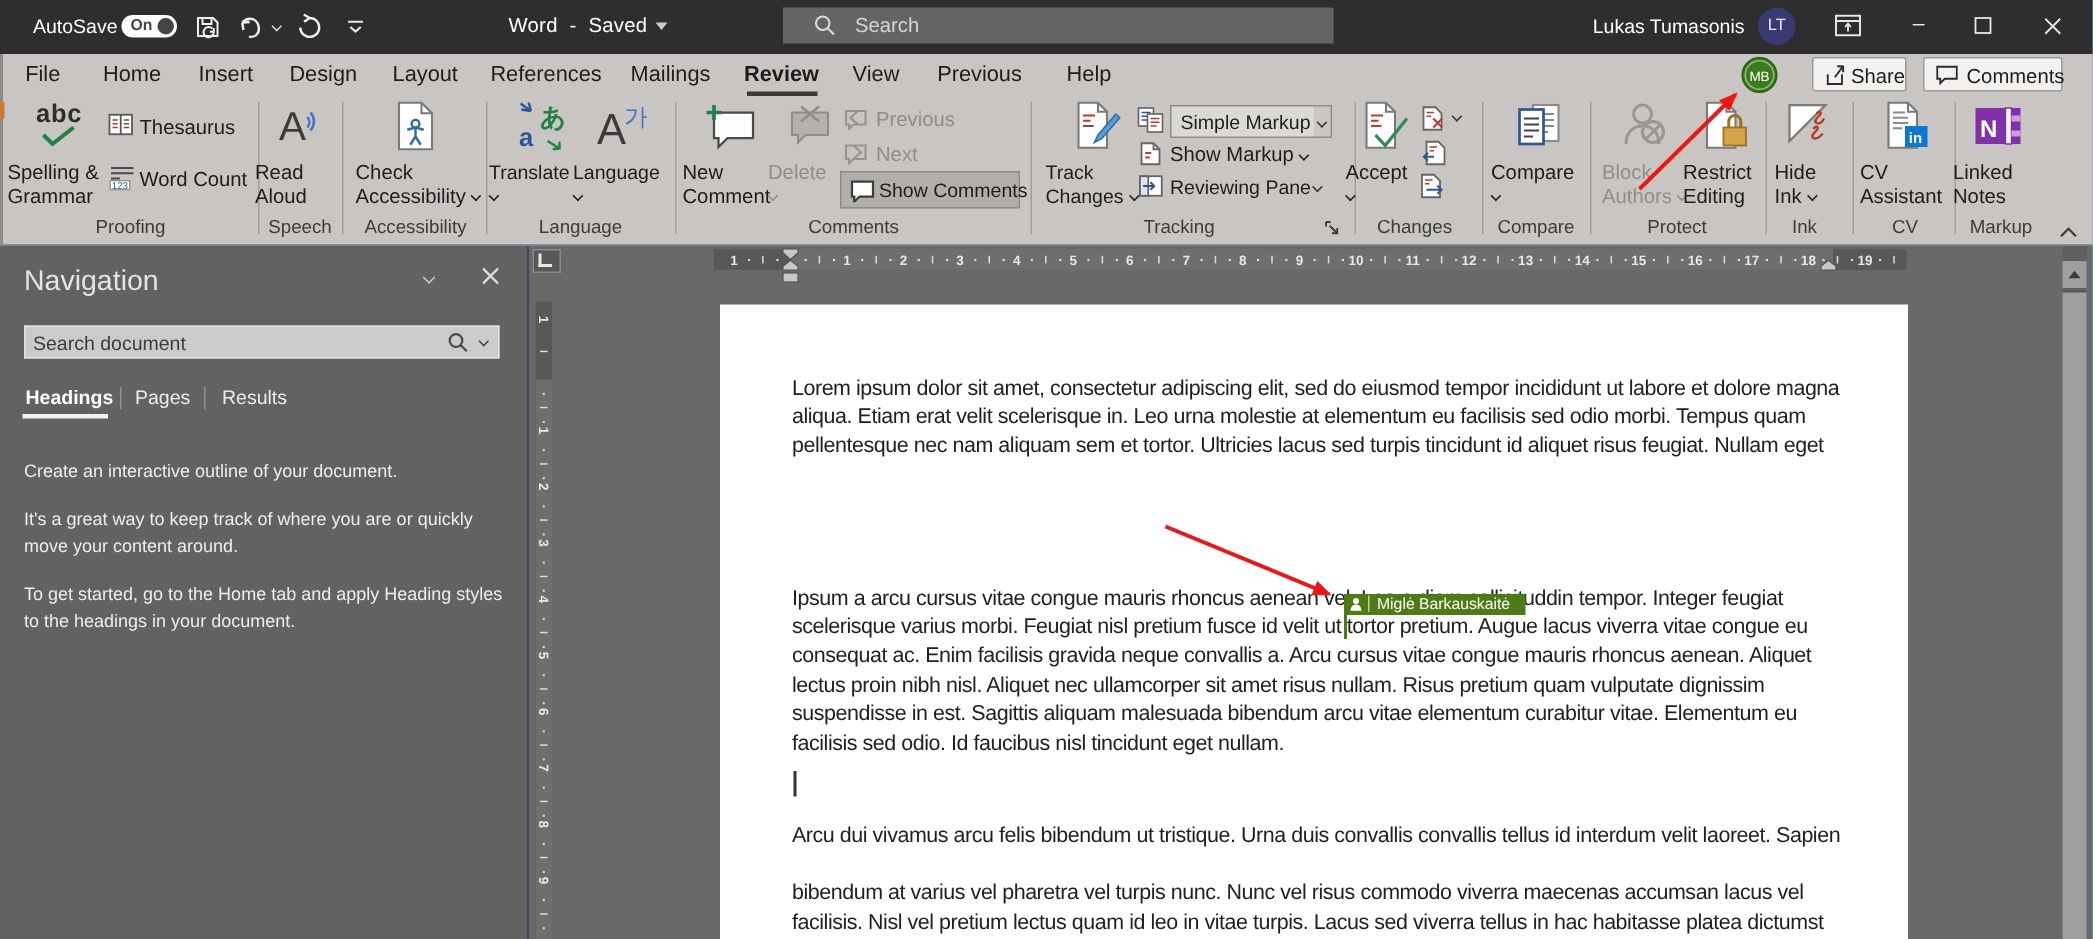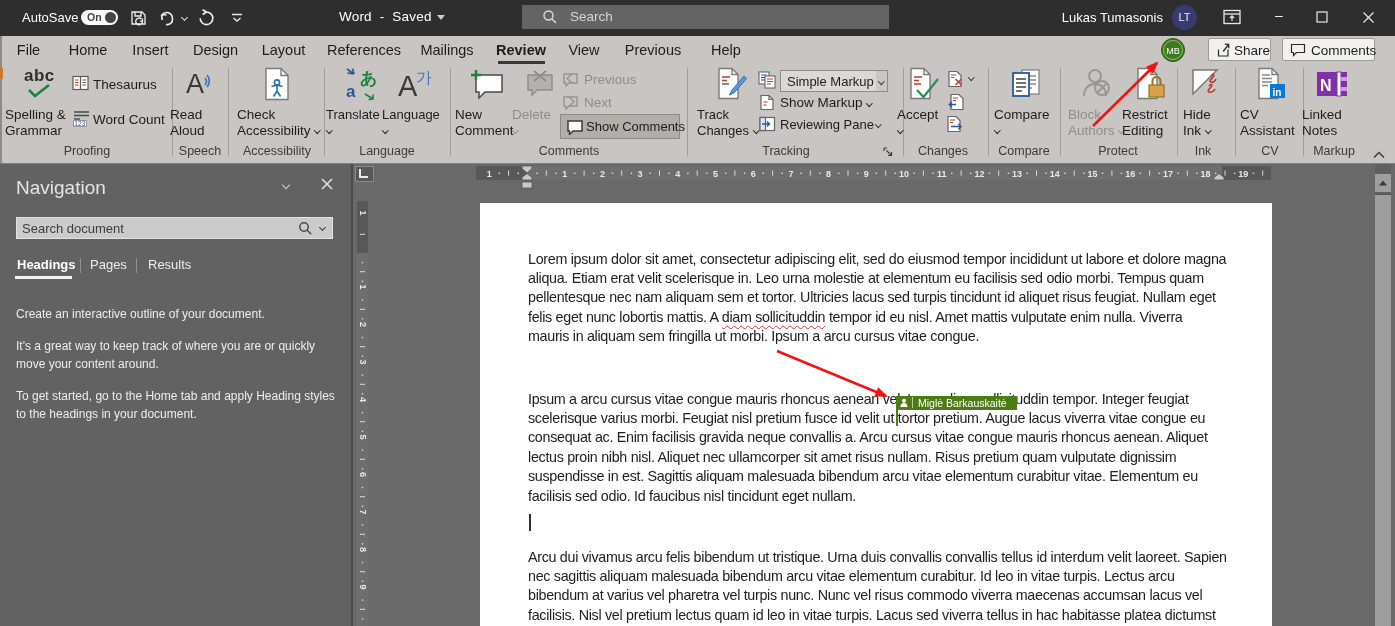--- a/index.html
+++ b/index.html
@@ -486,30 +486,27 @@
   <div class="abs" style="left:1022px;top:0px;width:16px;height:462px;background:#606060"></div>
   <div class="abs" style="left:1022px;top:10px;width:16px;height:18px;background:#9e9e9e"></div>
   <svg class="abs" style="left:1025px;top:15px" width="10" height="8" viewBox="0 0 10 8">
         <path d="M1 6.5 L5 1.5 L9 6.5 z" fill="#3c3c3c"></path>
       </svg>
   <div class="abs" style="left:1022px;top:30px;width:16px;height:432px;background:#9e9e9e;border-top:1px solid #555"></div>
 
   <div class="docline" style="left:175px;top:86.6px">Lorem ipsum dolor sit amet, consectetur adipiscing elit, sed do eiusmod tempor incididunt ut labore et dolore magna</div>
   <div class="docline" style="left:175px;top:106.0px">aliqua. Etiam erat velit scelerisque in. Leo urna molestie at elementum eu facilisis sed odio morbi. Tempus quam</div>
   <div class="docline" style="left:175px;top:125.4px">pellentesque nec nam aliquam sem et tortor. Ultricies lacus sed turpis tincidunt id aliquet risus feugiat. Nullam eget</div>
-  <div class="docline" style="left:175px;top:144.8px">felis eget nunc lobortis mattis. A <span style="text-decoration:underline wavy #d13438;text-decoration-thickness:1px;text-underline-offset:3px">diam sollicituddin</span> tempor id eu nisl. Amet mattis vulputate enim nulla. Viverra</div>
-  <div class="docline" style="left:175px;top:164.2px">mauris in aliquam sem fringilla ut morbi. Ipsum a arcu cursus vitae congue.</div>
   <div class="docline" style="left:175px;top:226.6px">Ipsum a arcu cursus vitae congue mauris rhoncus aenean vel. Leo a diam sollicituddin tempor. Integer feugiat</div>
   <div class="docline" style="left:175px;top:246.0px">scelerisque varius morbi. Feugiat nisl pretium fusce id velit ut tortor pretium. Augue lacus viverra vitae congue eu</div>
   <div class="docline" style="left:175px;top:265.4px">consequat ac. Enim facilisis gravida neque convallis a. Arcu cursus vitae congue mauris rhoncus aenean. Aliquet</div>
   <div class="docline" style="left:175px;top:284.8px">lectus proin nibh nisl. Aliquet nec ullamcorper sit amet risus nullam. Risus pretium quam vulputate dignissim</div>
   <div class="docline" style="left:175px;top:304.2px">suspendisse in est. Sagittis aliquam malesuada bibendum arcu vitae elementum curabitur vitae. Elementum eu</div>
   <div class="docline" style="left:175px;top:323.6px">facilisis sed odio. Id faucibus nisl tincidunt eget nullam.</div>
   <div class="docline" style="left:175px;top:384.6px">Arcu dui vivamus arcu felis bibendum ut tristique. Urna duis convallis convallis tellus id interdum velit laoreet. Sapien</div>
-  <div class="docline" style="left:175px;top:404.0px">nec sagittis aliquam malesuada bibendum arcu vitae elementum curabitur. Id leo in vitae turpis. Lectus arcu</div>
   <div class="docline" style="left:175px;top:423.4px">bibendum at varius vel pharetra vel turpis nunc. Nunc vel risus commodo viverra maecenas accumsan lacus vel</div>
   <div class="docline" style="left:175px;top:442.8px">facilisis. Nisl vel pretium lectus quam id leo in vitae turpis. Lacus sed viverra tellus in hac habitasse platea dictumst</div>
 
   <div class="abs" style="left:176px;top:350px;width:1.5px;height:17px;background:#333"></div>
 
   <div class="abs" style="left:543px;top:232px;width:121px;height:13.5px;background:#4f7b17;z-index:30">
     <svg class="abs" style="left:3px;top:1.8px" width="10" height="10" viewBox="0 0 11 11" fill="#fff">
           <circle cx="5.5" cy="3" r="2.2"></circle>
           <path d="M1.5 10 c0 -3 1.8 -4.5 4 -4.5 c2.2 0 4 1.5 4 4.5 z"></path>
         </svg>

